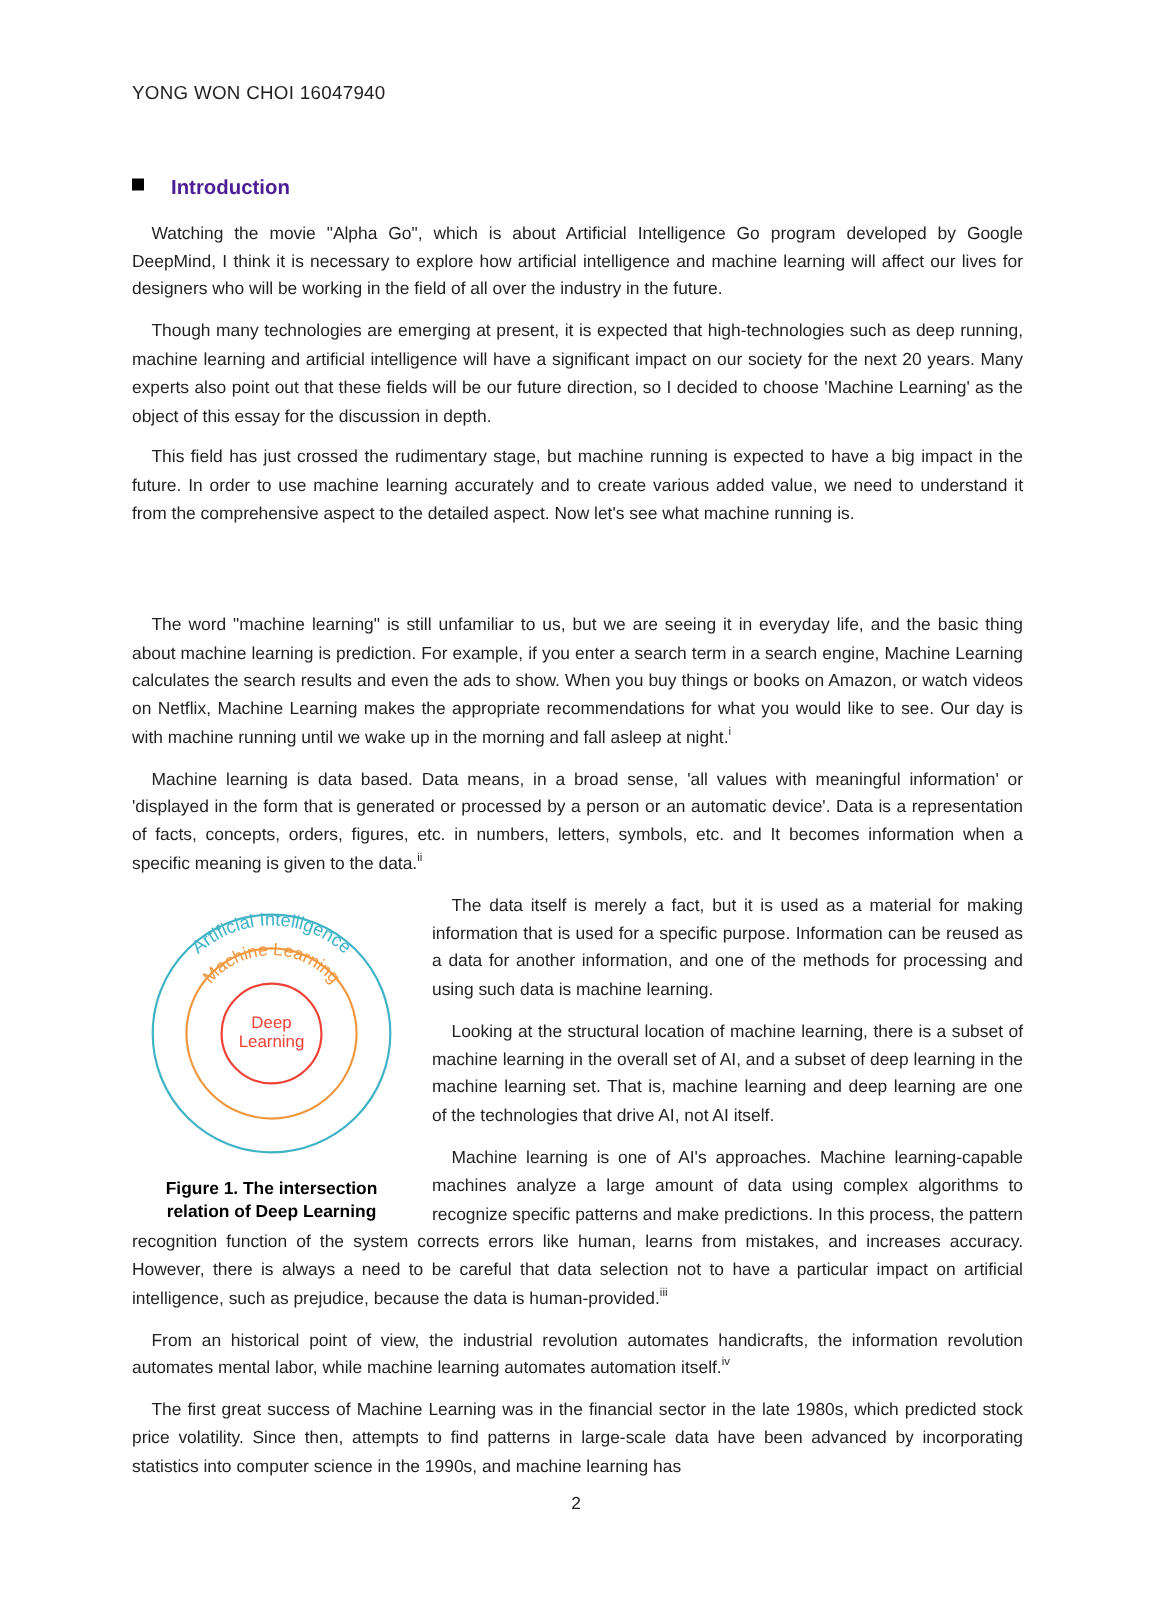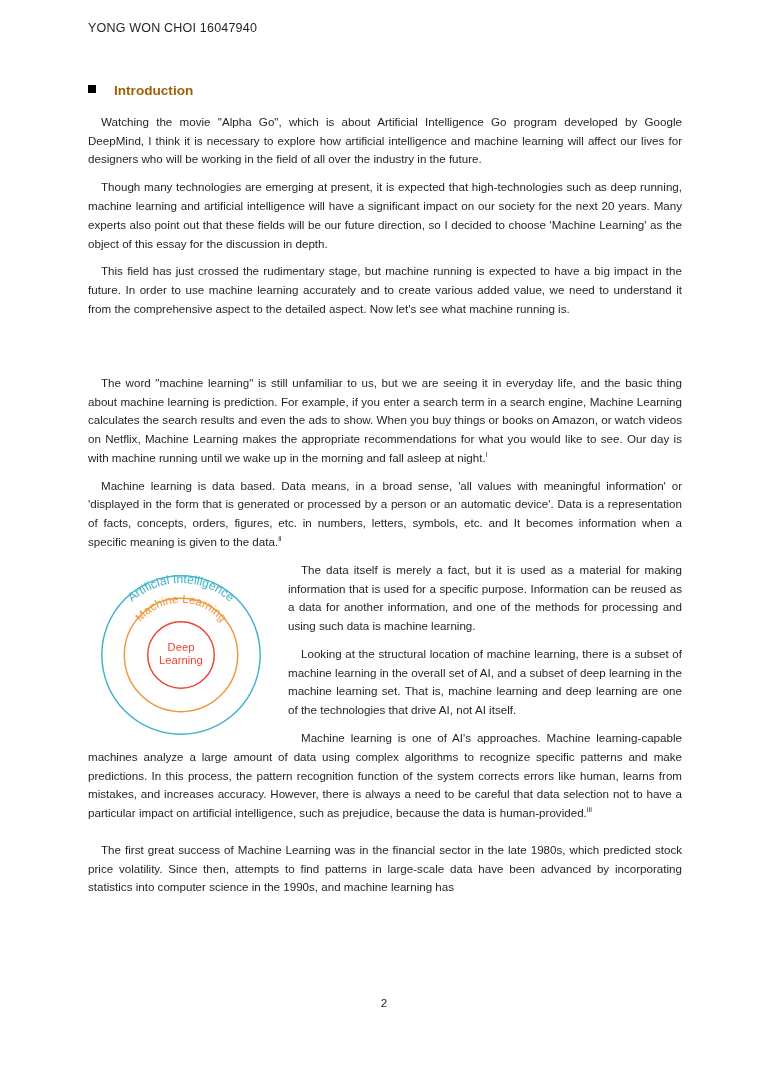--- a/index.html
+++ b/index.html
@@ -22,27 +22,27 @@
   .content {
     position: absolute;
     left: 88px;
     top: 0;
     width: 594px;
   }
   .running-head {
     font-size: 12.5px;
     letter-spacing: 0.2px;
     color: #231f20;
-    padding-top: 20px;
+    padding-top: 54px;
     line-height: 1.3;
   }
   .heading {
     font-size: 13.6px;
     font-weight: bold;
-    color: #a16207;
+    color: #4c1d95;
     margin: 0;
     padding-left: 26px;
     position: relative;
     line-height: 1.3;
   }
   .heading .bullet {
     position: absolute;
     left: 0px;
     top: 3px;
     width: 8px;
@@ -154,32 +154,37 @@
           <textPath href="#arcAI" startOffset="50%" text-anchor="middle">Artificial Intelligence</textPath>
         </text>
 
         <text font-family="Liberation Sans, sans-serif" font-size="13" fill="#f0963c">
           <textPath href="#arcML" startOffset="50%" text-anchor="middle">Machine Learning</textPath>
         </text>
 
         <text x="100" y="96" text-anchor="middle" font-family="Liberation Sans, sans-serif" font-size="12.5" fill="#ef4136">Deep</text>
         <text x="100" y="110" text-anchor="middle" font-family="Liberation Sans, sans-serif" font-size="12.5" fill="#ef4136">Learning</text>
       </svg>
+      <div class="fig-caption">
+        <div>Figure 1. The intersection</div>
+        <div>relation of Deep Learning</div>
+      </div>
     </div>
 
     <p class="body">The data itself is merely a fact, but it is used as a material for making information that is used for a specific purpose. Information can be reused as a data for another information, and one of the methods for processing and using such data is machine learning.</p>
     <div class="sp-sm"></div>
     <p class="body">Looking at the structural location of machine learning, there is a subset of machine learning in the overall set of AI, and a subset of deep learning in the machine learning set. That is, machine learning and deep learning are one of the technologies that drive AI, not AI itself.</p>
     <div class="sp-sm"></div>
 
     <p class="body"><span>Machine learning is one of AI's approaches. Machine learning-capable machines analyze a large amount of data using complex algorithms to recognize specific patterns and make predictions. In this process, the pattern recognition function of the system corrects errors like human, learns from mistakes, and increases accuracy. However, there is always a need to be careful that data selection not to have a particular impact on artificial intelligence, such as prejudice, because the data is human-provided.</span><sup>iii</sup></p>
 
     <div class="clearer"></div>
     <div class="sp-sm"></div>
 
+    <p class="body"><span>From an historical point of view, the industrial revolution automates handicrafts, the information revolution automates mental labor, while machine learning automates automation itself.</span><sup>iv</sup></p>
 
     <div class="sp-sm"></div>
 
     <p class="body">The first great success of Machine Learning was in the financial sector in the late 1980s, which predicted stock price volatility. Since then, attempts to find patterns in large-scale data have been advanced by incorporating statistics into computer science in the 1990s, and machine learning has</p>
 
   </div>
 
   <div class="page-number">2</div>
 
 </div>

